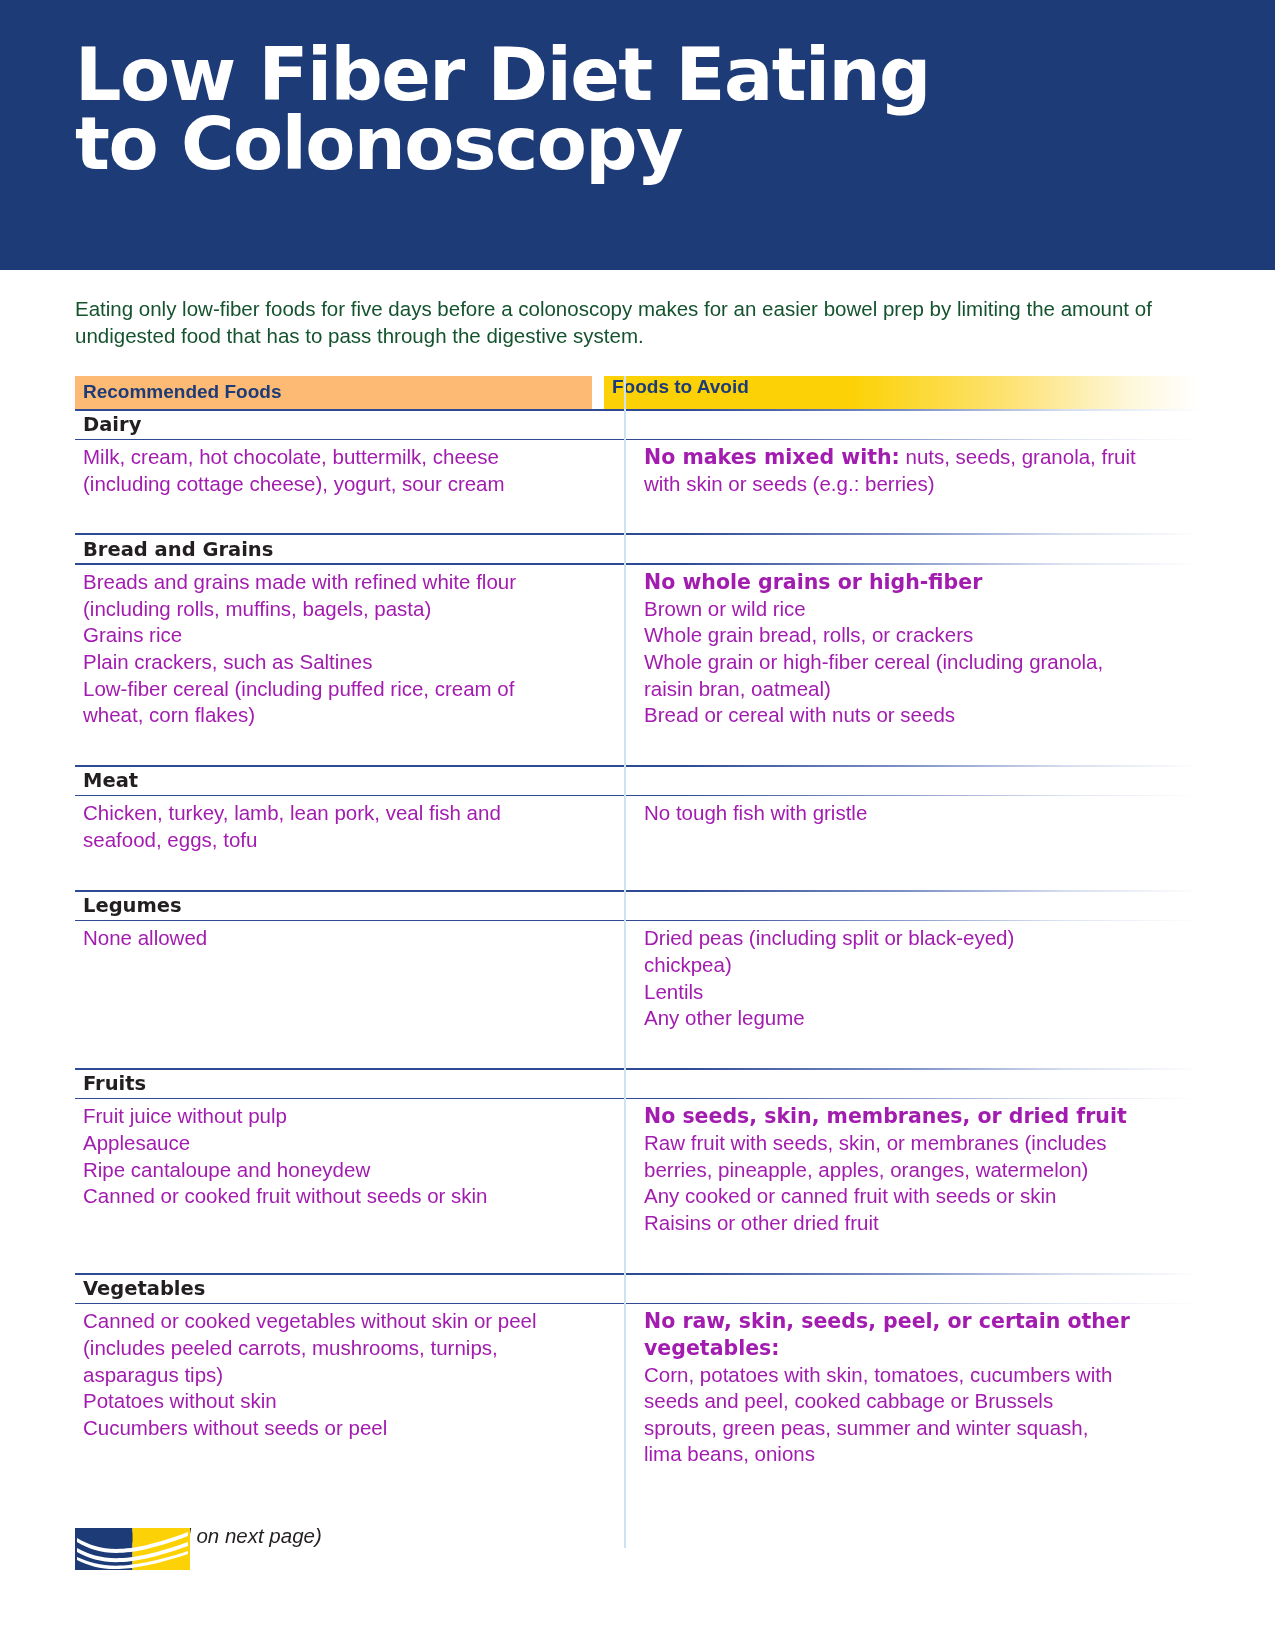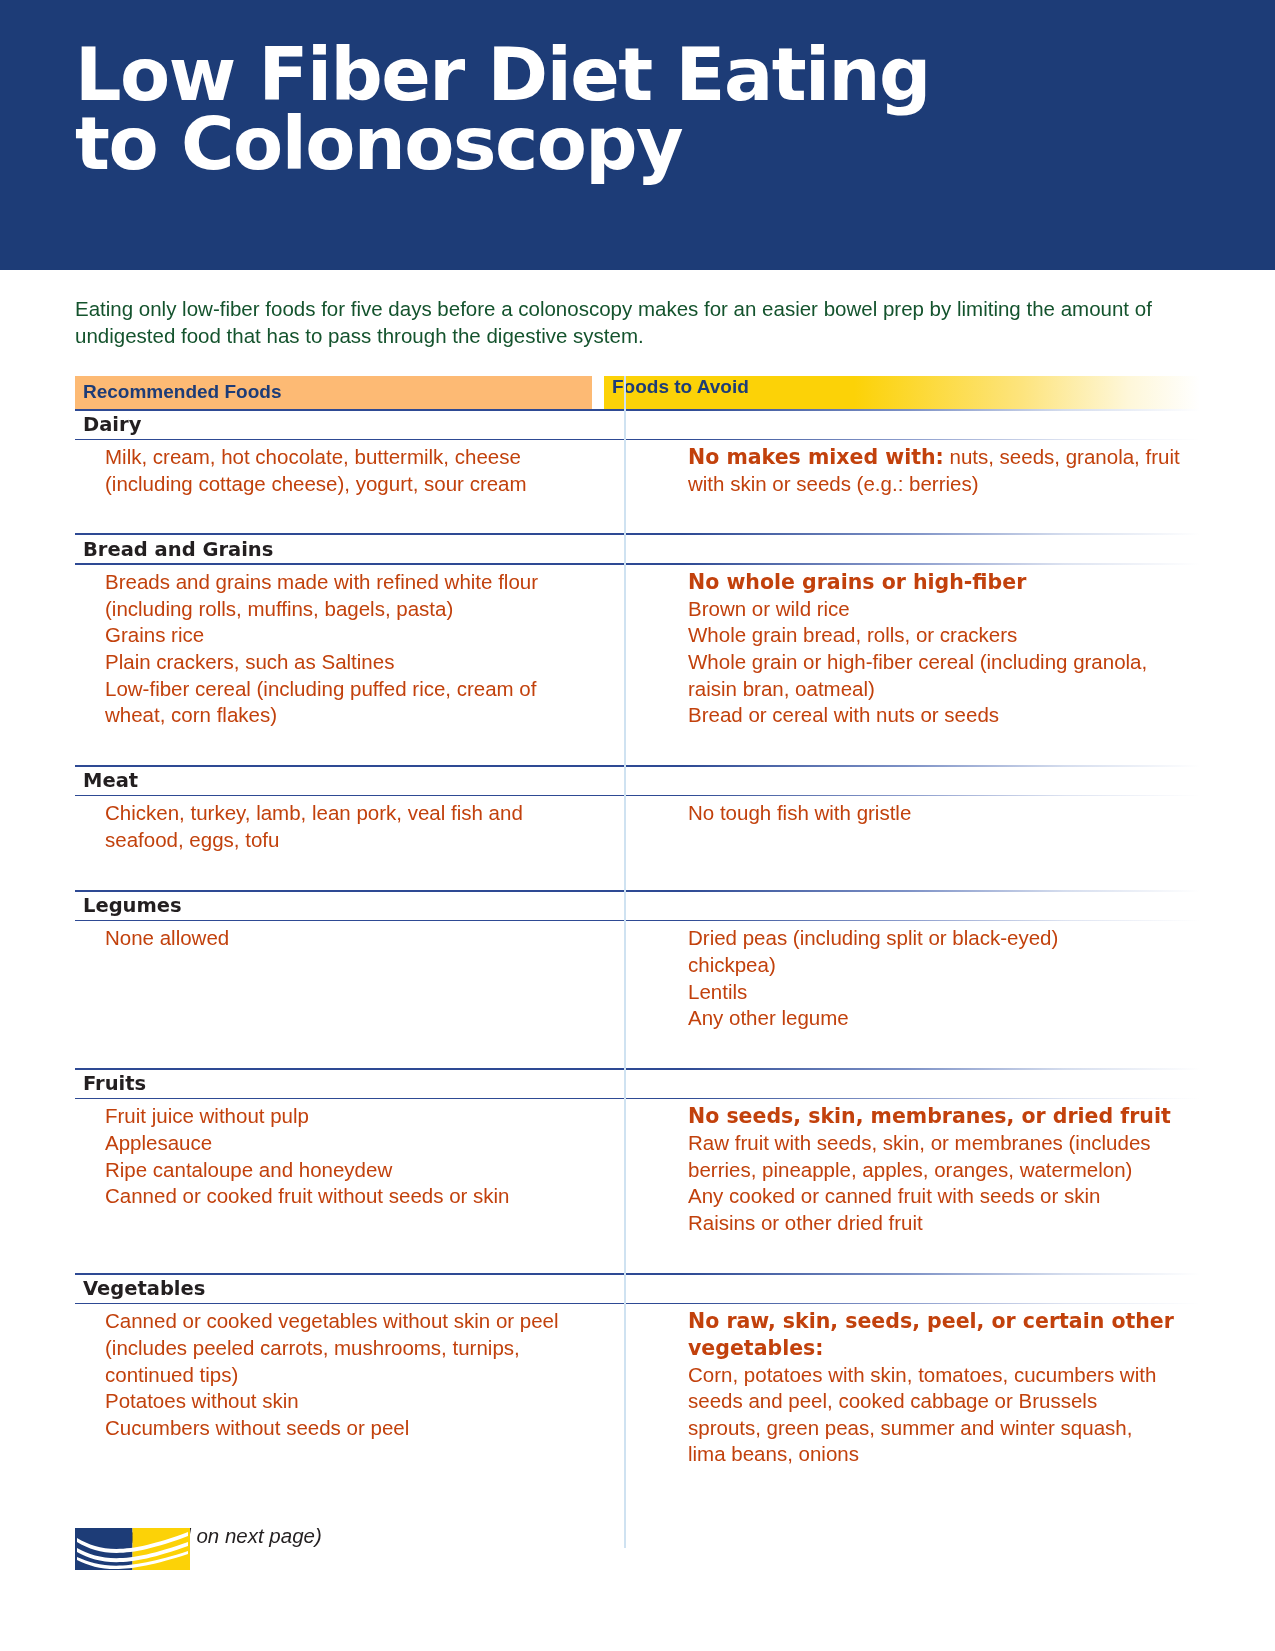--- a/index.html
+++ b/index.html
@@ -99,22 +99,21 @@
   }
   .row {
     display: flex;
     min-height: 10px;
   }
   .cell {
     font-size: 20.5px;
     line-height: 1.3;
     padding: 4px 10px 10px 8px;
     box-sizing: border-box;
-    color: #c2410c;
-    margin-left: 22px;
+    color: #a21caf;
   }
   .cell-left {
     width: 549px;
   }
   .cell-right {
     flex: 1;
     padding-left: 20px;
   }
   .cell b {
     font-weight: bold;
@@ -295,21 +294,21 @@
       <div class="section">
         <div class="rule"></div>
         <div class="cat-band">
           <span class="cat-label">Vegetables</span>
         </div>
         <div class="rule thin"></div>
         <div class="row">
           <div class="cell cell-left">
             <span class="ln">Canned or cooked vegetables without skin or peel</span>
             <span class="ln">(includes peeled carrots, mushrooms, turnips,</span>
-            <span class="ln">continued tips)</span>
+            <span class="ln">asparagus tips)</span>
             <span class="ln">Potatoes without skin</span>
             <span class="ln">Cucumbers without seeds or peel</span>
           </div>
           <div class="cell cell-right">
             <span class="ln"><b>No raw, skin, seeds, peel, or certain other vegetables:</b></span>
             <span class="ln">Corn, potatoes with skin, tomatoes, cucumbers with</span>
             <span class="ln">seeds and peel, cooked cabbage or Brussels</span>
             <span class="ln">sprouts, green peas, summer and winter squash,</span>
             <span class="ln">lima beans, onions</span>
           </div>

